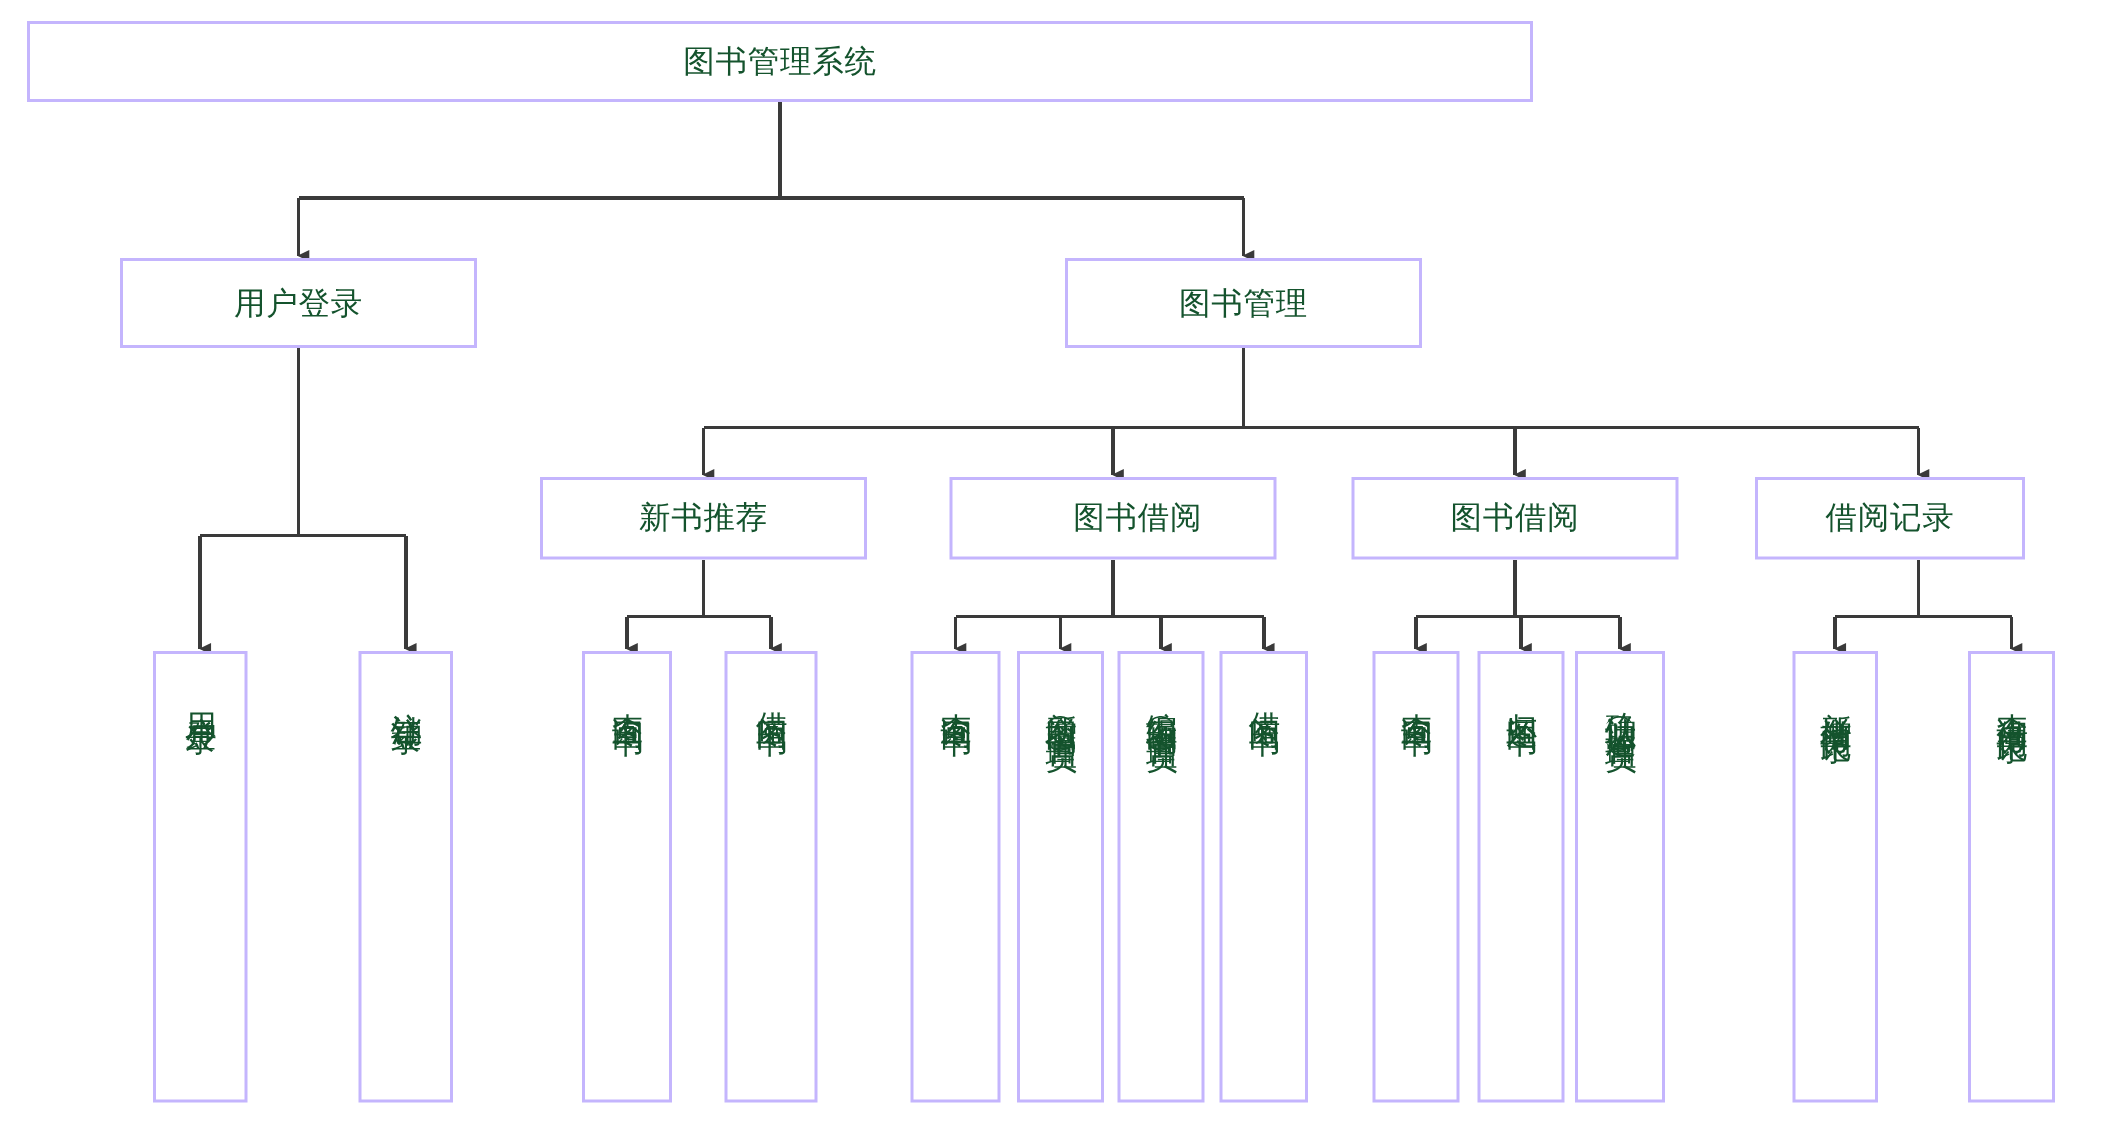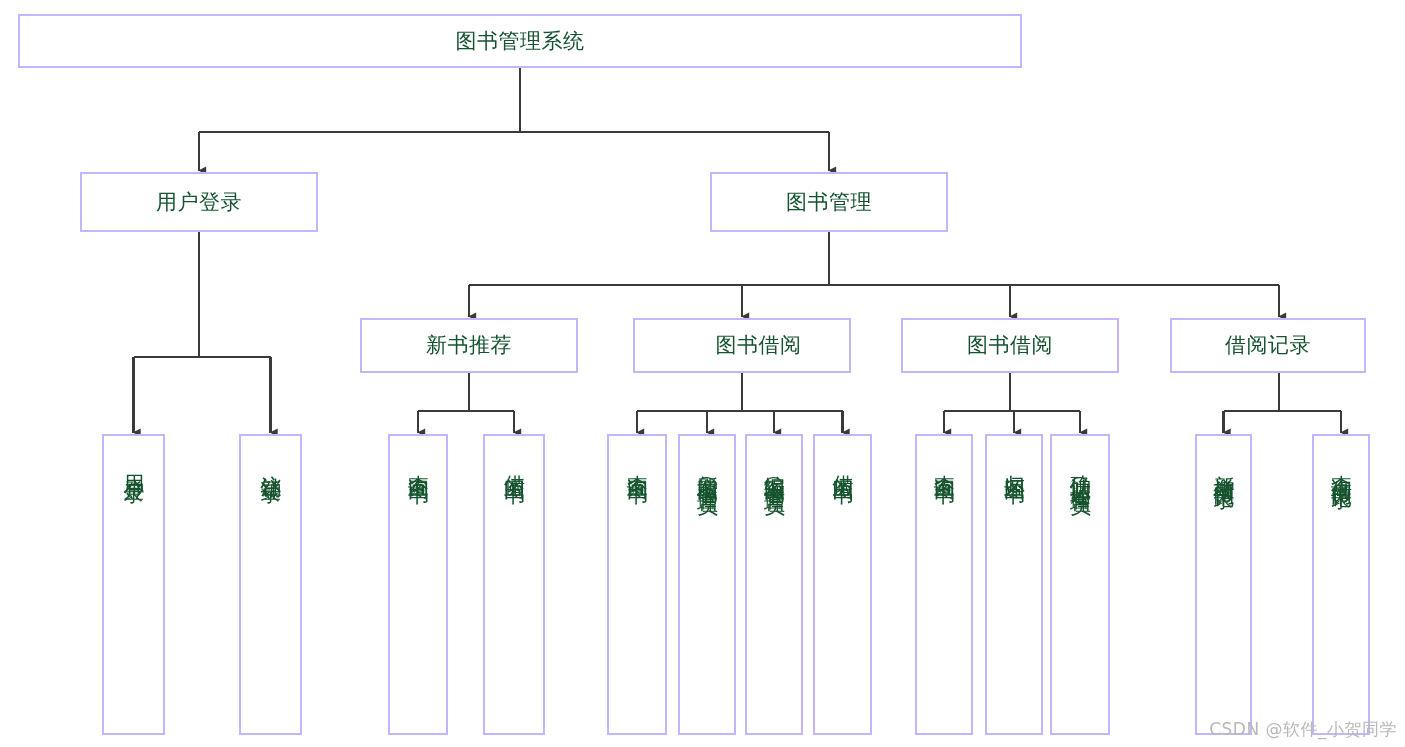--- a/index.html
+++ b/index.html
@@ -128,21 +128,21 @@
       </div>
       <div class="node horizontal" id="node-new_book_rec" style="left: 360px; top: 318px; width: 218px; height: 55px;">
         <span class="label">新书推荐</span>
       </div>
       <div class="node horizontal" id="node-book_borrow" style="left: 633px; top: 318px; width: 218px; height: 55px; padding-left: 33px;">
         <span class="label">图书借阅</span>
       </div>
       <div class="node horizontal" id="node-current_borrow" style="left: 901px; top: 318px; width: 218px; height: 55px;">
         <span class="label">图书借阅</span>
       </div>
-      <div class="node horizontal" id="node-borrow_record" style="left: 1170px; top: 318px; width: 196px; height: 55px;">
+      <div class="node horizontal" id="node-borrow_record" style="left: 1170px; top: 318px; width: 180px; height: 55px;">
         <span class="label">借阅记录</span>
       </div>
       <div class="node vertical" id="node-leaf_user_login" style="left: 102px; top: 434px; width: 63px; height: 301px;">
         <span class="label">用户登录</span>
       </div>
       <div class="node vertical" id="node-leaf_logout" style="left: 239px; top: 434px; width: 63px; height: 301px;">
         <span class="label">注销登录</span>
       </div>
       <div class="node vertical" id="node-leaf_query_1" style="left: 388px; top: 434px; width: 60px; height: 301px;">
         <span class="label">查询图书</span>
@@ -172,14 +172,13 @@
         <span class="label">确认归还（管理员）</span>
       </div>
       <div class="node vertical" id="node-leaf_add_rec" style="left: 1195px; top: 434px; width: 57px; height: 301px;">
         <span class="label">新增借阅记录</span>
       </div>
       <div class="node vertical" id="node-leaf_query_rec" style="left: 1312px; top: 434px; width: 58px; height: 301px;">
         <span class="label">查询借阅记录</span>
       </div>
     </div>
 
-  <div id="watermark">CSDN @软件_小贺同学</div>
 </div>
 
 </body></html>

